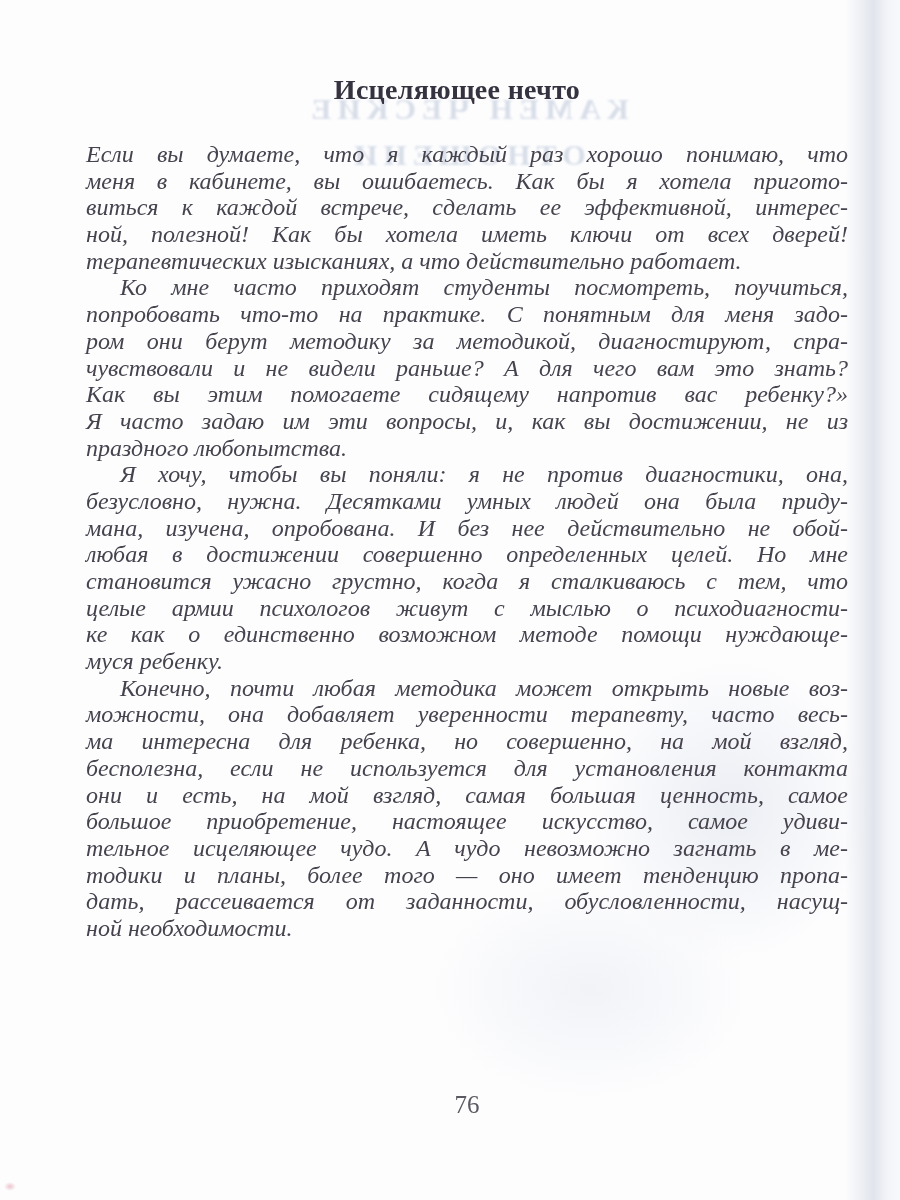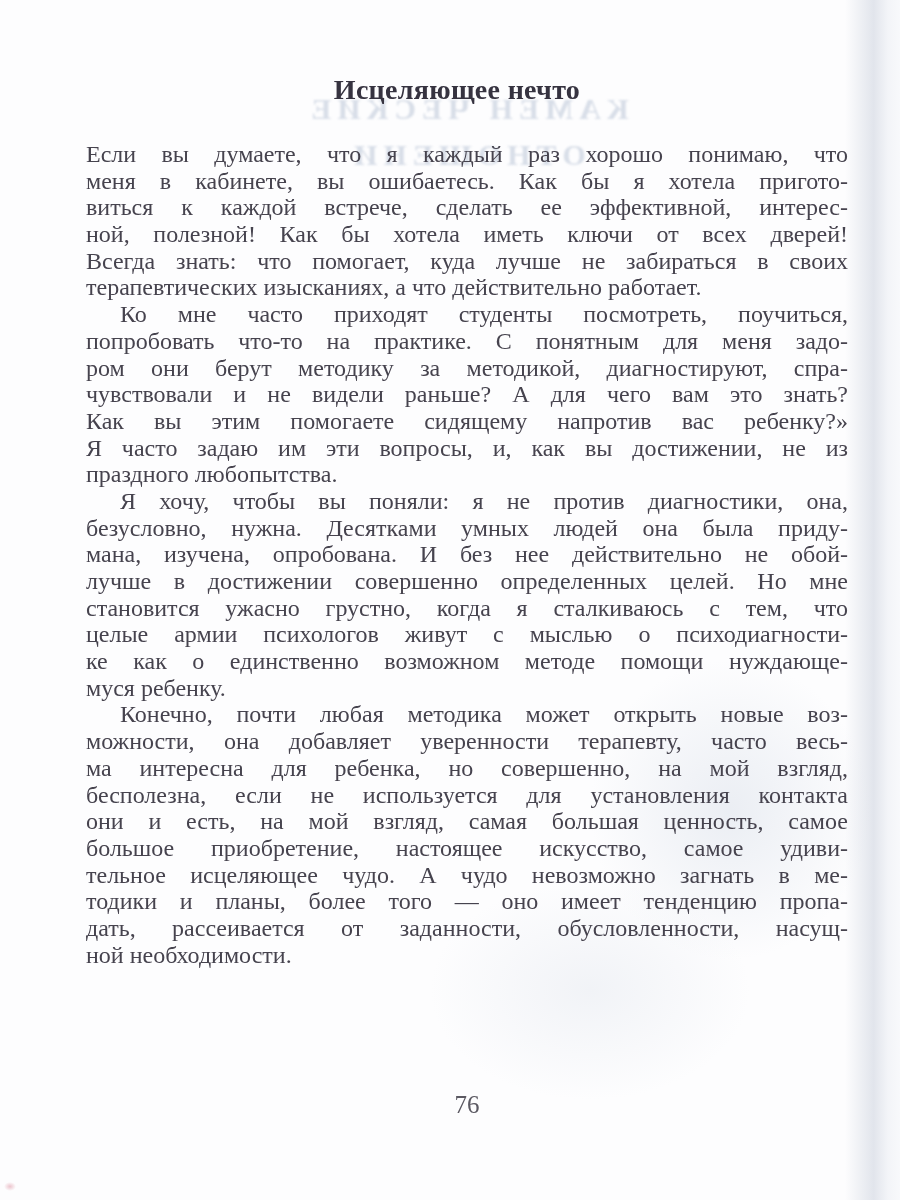--- a/index.html
+++ b/index.html
@@ -35,20 +35,21 @@
     z-index: 2;
   }
   .para { margin: 0; }
   .line {
     text-align: justify;
     text-align-last: justify;
     -moz-text-align-last: justify;
     height: 26.7px;
     overflow: visible;
     white-space: normal;
+    font-style: italic;
   }
   .line.last {
     text-align-last: left;
     -moz-text-align-last: left;
   }
   .line.indent { text-indent: 34px; }
   .page-number {
     position: absolute;
     top: 1091px;
     left: 86px;
@@ -118,37 +119,36 @@
   </div>
 
   <h1 class="chapter-title">Исцеляющее нечто</h1>
 
   <div class="body-text" id="body-text">
       <div class="para">
         <div class="line">Если вы думаете, что я каждый раз хорошо понимаю, что</div>
         <div class="line">меня в кабинете, вы ошибаетесь. Как бы я хотела пригото-</div>
         <div class="line">виться к каждой встрече, сделать ее эффективной, интерес-</div>
         <div class="line">ной, полезной! Как бы хотела иметь ключи от всех дверей!</div>
-        <div class="line">Всегда знать: что помогает, куда лучше не забираться в своих</div>
         <div class="line last">терапевтических изысканиях, а что действительно работает.</div>
       </div>
       <div class="para">
         <div class="line indent">Ко мне часто приходят студенты посмотреть, поучиться,</div>
         <div class="line">попробовать что-то на практике. С понятным для меня задо-</div>
         <div class="line">ром они берут методику за методикой, диагностируют, спра-</div>
         <div class="line">чувствовали и не видели раньше? А для чего вам это знать?</div>
         <div class="line">Как вы этим помогаете сидящему напротив вас ребенку?»</div>
         <div class="line">Я часто задаю им эти вопросы, и, как вы достижении, не из</div>
         <div class="line last">праздного любопытства.</div>
       </div>
       <div class="para">
         <div class="line indent">Я хочу, чтобы вы поняли: я не против диагностики, она,</div>
         <div class="line">безусловно, нужна. Десятками умных людей она была приду-</div>
         <div class="line">мана, изучена, опробована. И без нее действительно не обой-</div>
-        <div class="line">лучше в достижении совершенно определенных целей. Но мне</div>
+        <div class="line">любая в достижении совершенно определенных целей. Но мне</div>
         <div class="line">становится ужасно грустно, когда я сталкиваюсь с тем, что</div>
         <div class="line">целые армии психологов живут с мыслью о психодиагности-</div>
         <div class="line">ке как о единственно возможном методе помощи нуждающе-</div>
         <div class="line last">муся ребенку.</div>
       </div>
       <div class="para">
         <div class="line indent">Конечно, почти любая методика может открыть новые воз-</div>
         <div class="line">можности, она добавляет уверенности терапевту, часто весь-</div>
         <div class="line">ма интересна для ребенка, но совершенно, на мой взгляд,</div>
         <div class="line">бесполезна, если не используется для установления контакта</div>

